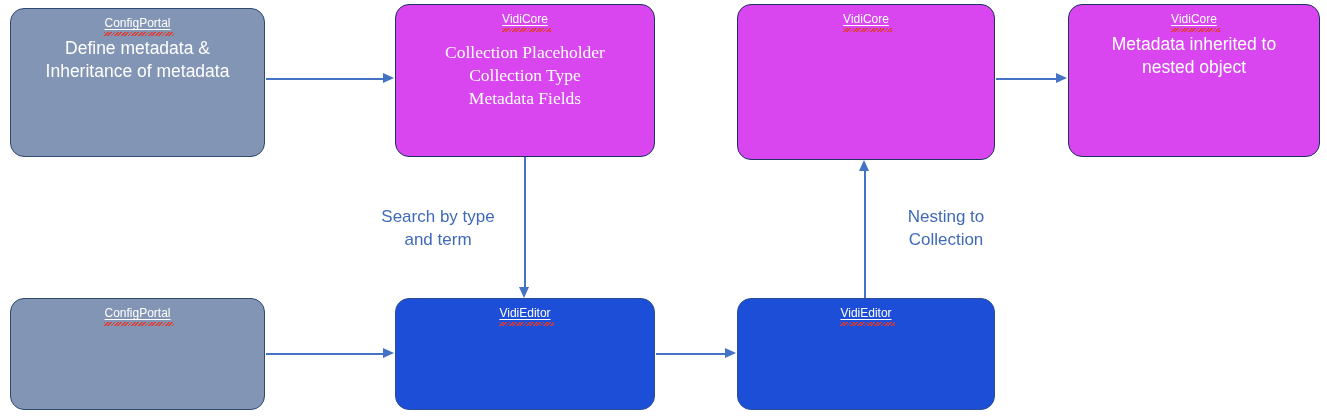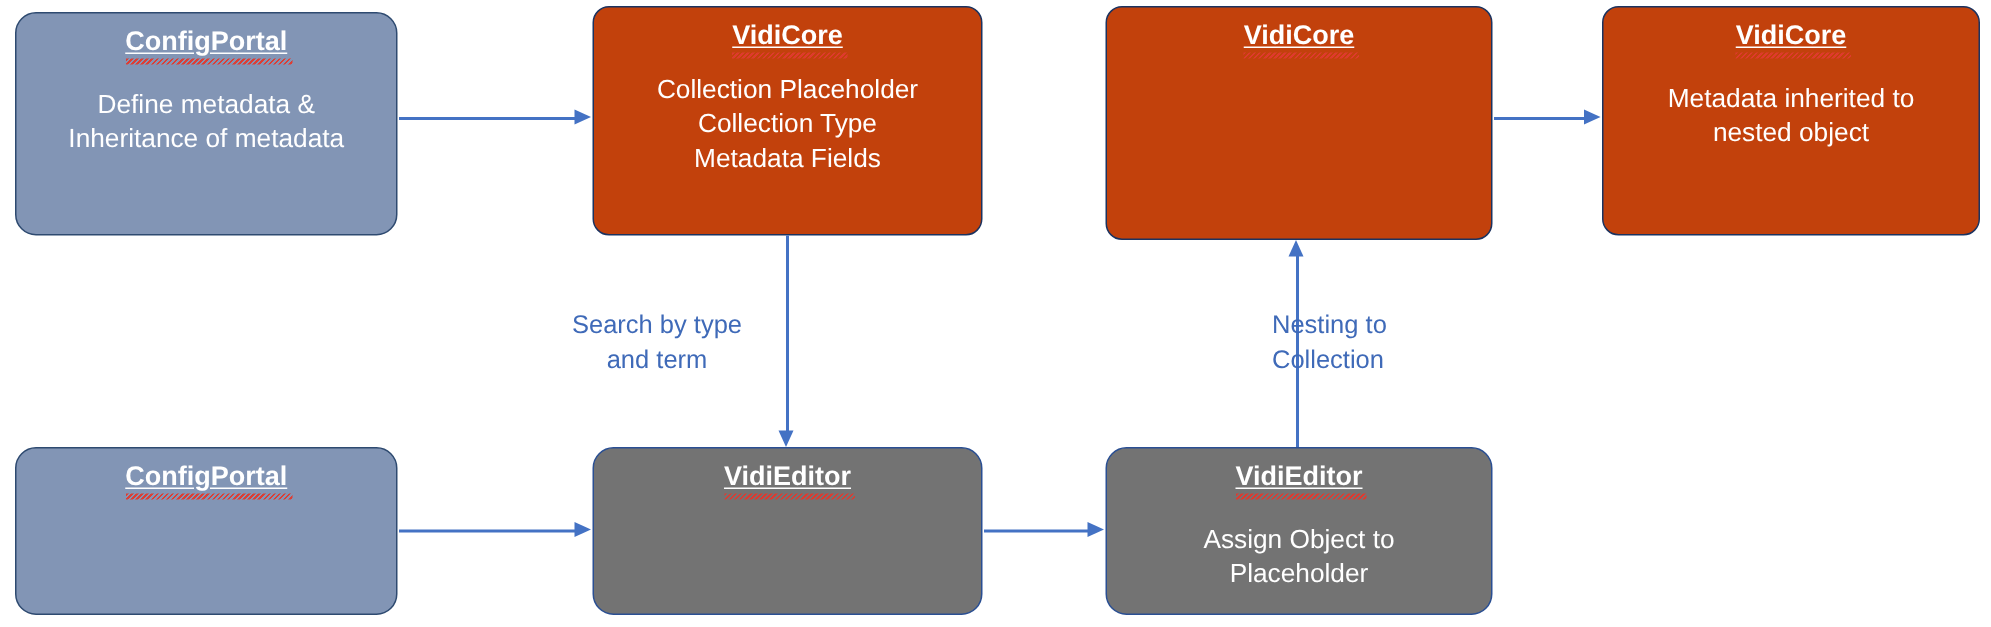--- a/index.html
+++ b/index.html
@@ -28,26 +28,26 @@
     color: #ffffff;
     display: flex;
     flex-direction: column;
     align-items: center;
     justify-content: flex-start;
     text-align: center;
     padding: 8px 10px 10px 10px;
     overflow: hidden;
   }
   .node.gray   { background: #8295b5; border-color: #2e4a70; }
-  .node.navy   { background: #c2410c; border-color: #1b3360; border-radius: 11px; }
-  .node.blue   { background: #737373; border-color: #2a4f93; }
+  .node.navy   { background: #d946ef; border-color: #1b3360; }
+  .node.blue   { background: #1d4ed8; border-color: #2a4f93; }
 
   .node-title {
-    font-size: 18px;
-    font-weight: bold;
+    font-size: 12px;
+    font-weight: normal;
     line-height: 1.15;
     color: #ffffff;
     text-decoration: underline;
     text-underline-offset: 2px;
     position: relative;
     display: inline-block;
     white-space: nowrap;
     margin-bottom: 2px;
   }
   
@@ -65,22 +65,22 @@
     opacity: .95;
   }
 
   .node-body {
     font-size: 17.5px;
     line-height: 1.32;
     color: #ffffff;
     white-space: pre-line;
     font-weight: normal;
   }
-  .node.two-line   .node-body { margin-top: 18px; }
-  .node.three-line .node-body { margin-top: 12px; }
+  .node.two-line   .node-body { margin-top: 4px; }
+  .node.three-line .node-body { margin-top: 12px; font-family: Liberation Serif, serif; }
 
   
   .conn {
     position: absolute;
     background: #4472c4;
   }
   .conn.h { height: 1.6px; }
   .conn.v { width: 1.6px; }
 
   .arrowhead {
@@ -145,22 +145,20 @@
   <div class="node gray two-line" style="left:10px; top:298px; width:255px; height:112px;">
     <div class="node-title">ConfigPortal</div>
   </div>
 
   <div class="node blue two-line" style="left:395px; top:298px; width:260px; height:112px;">
     <div class="node-title">VidiEditor</div>
   </div>
 
   <div class="node blue two-line" style="left:737px; top:298px; width:258px; height:112px;">
     <div class="node-title">VidiEditor</div>
-    <div class="node-body">Assign Object to
-Placeholder</div>
   </div>
 
   <div class="conn h" style="left:266px; top:78px; width:118px;"></div>
   <div class="arrowhead right" style="left:383px; top:72.5px;"></div>
 
   <div class="conn h" style="left:996px; top:78px; width:61px;"></div>
   <div class="arrowhead right" style="left:1056px; top:72.5px;"></div>
 
   <div class="conn h" style="left:266px; top:353px; width:118px;"></div>
   <div class="arrowhead right" style="left:383px; top:347.5px;"></div>
@@ -168,16 +166,16 @@
   <div class="conn h" style="left:656px; top:353px; width:70px;"></div>
   <div class="arrowhead right" style="left:725px; top:347.5px;"></div>
 
   <div class="conn v" style="left:524px; top:157px; height:132px;"></div>
   <div class="arrowhead down" style="left:518.5px; top:287px;"></div>
   <div class="conn-label" style="left:372px; top:206px; width:132px;">Search by type
 and term</div>
 
   <div class="conn v" style="left:864px; top:170px; height:128px;"></div>
   <div class="arrowhead up" style="left:858.5px; top:160px;"></div>
-  <div class="conn-label right-of-line" style="left:848px; top:206px; width:140px;">Nesting to
+  <div class="conn-label right-of-line" style="left:876px; top:206px; width:140px;text-align:center;">Nesting to
 Collection</div>
 
 </div>
 
 </body></html>

